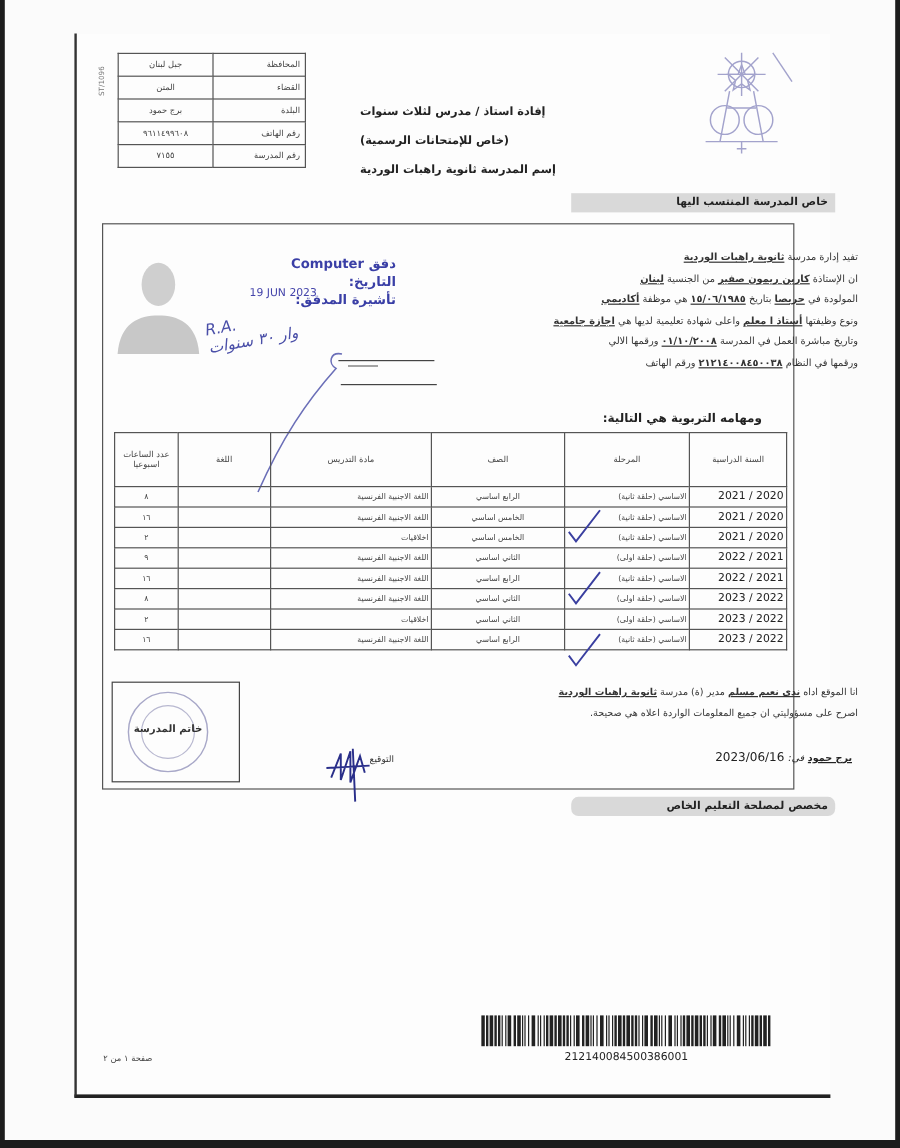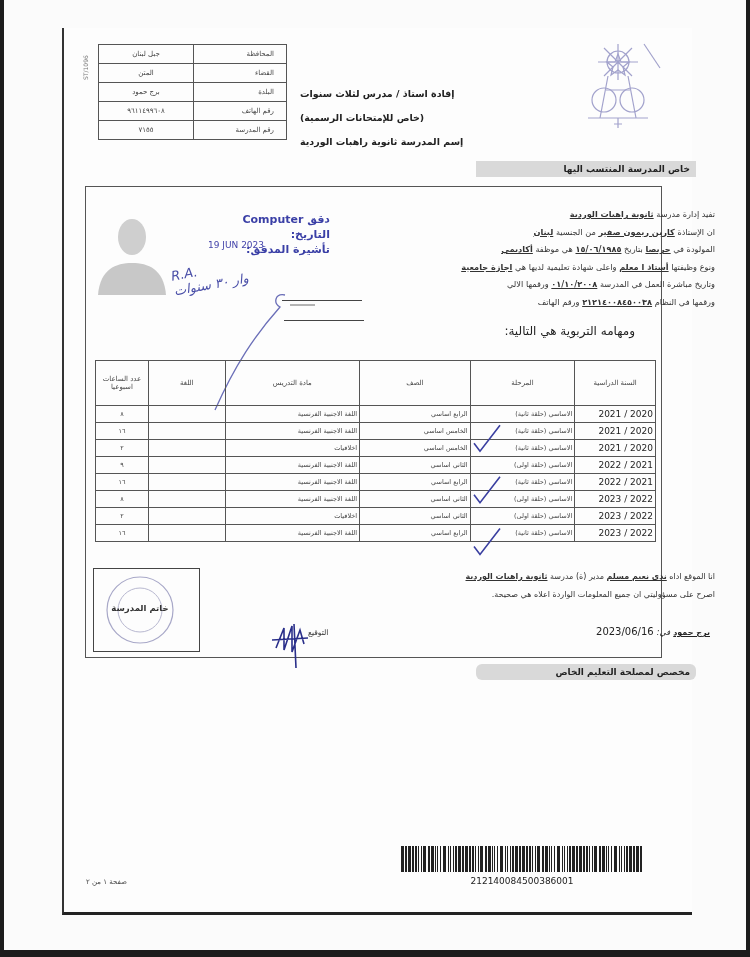--- a/index.html
+++ b/index.html
@@ -1,41 +1,41 @@
 <!DOCTYPE html>
 <html><head>
 <meta charset="utf-8">
 <style>
   html,body{margin:0;padding:0;}
   body{width:750px;height:957px;background:#1c1c1c;position:relative;overflow:hidden;font-family:"DejaVu Sans",sans-serif;}
   .outer{position:absolute;left:4px;top:0;width:742px;height:950px;background:#fbfbfb;}
   .paper{position:absolute;left:62px;top:28px;width:628px;height:884px;background:#fdfdfd;border-left:2px solid #333;border-bottom:3px solid #222;}
   .rtl{direction:rtl;}
   .info-table{position:absolute;left:98px;top:44px;border-collapse:collapse;font-size:7px;color:#444;}
-  .info-table td{border:1px solid #555;height:18px;padding:0 12px;text-align:center;}
+  .info-table td{border:1px solid #555;height:18px;padding:0 4px;text-align:center;}
   .info-table td.lbl{width:68px;text-align:right;}
   .info-table td.val{width:70px;}
   .vert-code{position:absolute;left:82px;top:80px;font-size:6px;color:#777;transform:rotate(-90deg);transform-origin:left top;}
   .logo{position:absolute;left:578px;top:40px;width:90px;height:90px;}
   .title{position:absolute;left:300px;top:82px;width:200px;text-align:left;font-size:9.5px;color:#222;font-weight:bold;line-height:24px;}
   .section-hdr{position:absolute;background:#d9d9d9;font-size:9px;font-weight:bold;color:#222;padding:3px 6px;text-align:right;}
   .box{position:absolute;left:85px;top:186px;width:575px;height:470px;border:1.5px solid #555;}
   .para{position:absolute;right:35px;top:206px;width:340px;font-size:8.2px;color:#333;line-height:17.5px;text-align:right;}
   .para u{font-weight:bold;}
   .photo{position:absolute;left:94px;top:207px;width:75px;height:88px;}
   .stamp-text{position:absolute;left:230px;top:212px;color:#3a3fa6;font-weight:bold;font-size:11px;line-height:15px;text-align:right;width:100px;}
   .stamp-date{position:absolute;left:208px;top:240px;color:#4444aa;font-size:9px;}
   .hand{position:absolute;left:172px;top:262px;color:#4a4fa8;font-size:13px;font-style:italic;transform:rotate(-10deg);}
-  .duties{position:absolute;right:115px;top:324px;font-size:12px;font-weight:normal;color:#222;}
+  .duties{position:absolute;right:115px;top:344px;font-size:10px;font-weight:bold;color:#222;}
   table.duty{position:absolute;left:95px;top:360px;width:561px;border-collapse:collapse;font-size:6.5px;color:#444;direction:rtl;}
   table.duty th{border:1px solid #555;font-weight:normal;height:44px;font-size:7px;padding:0 2px;}
   table.duty td{border:1px solid #555;height:16px;padding:0 2px;}
   table.duty td.year{font-size:9px;color:#222;text-align:right;width:76px;}
   table.duty td.stage{width:100px;text-align:right;}
-  table.duty td.grade{width:106px;text-align:right;}
+  table.duty td.grade{width:106px;text-align:center;}
   table.duty td.subj{width:130px;text-align:right;}
   table.duty td.lang{width:72px;}
   table.duty td.hrs{width:48px;text-align:center;}
   .decl{position:absolute;right:35px;top:568px;width:330px;font-size:8px;color:#333;line-height:18px;text-align:right;}
   .decl u{font-weight:bold;}
   .dateline{position:absolute;right:40px;top:626px;font-size:10px;color:#222;}
   .seal-box{position:absolute;left:93px;top:568px;width:105px;height:82px;border:1.5px solid #444;}
   .sig-lbl{position:absolute;left:308px;top:628px;font-size:7.5px;color:#333;}
   .barcode{position:absolute;left:401px;top:846px;width:242px;height:26px;}
   .barcode-num{position:absolute;left:401px;top:876px;width:242px;text-align:center;font-size:9px;color:#222;}

